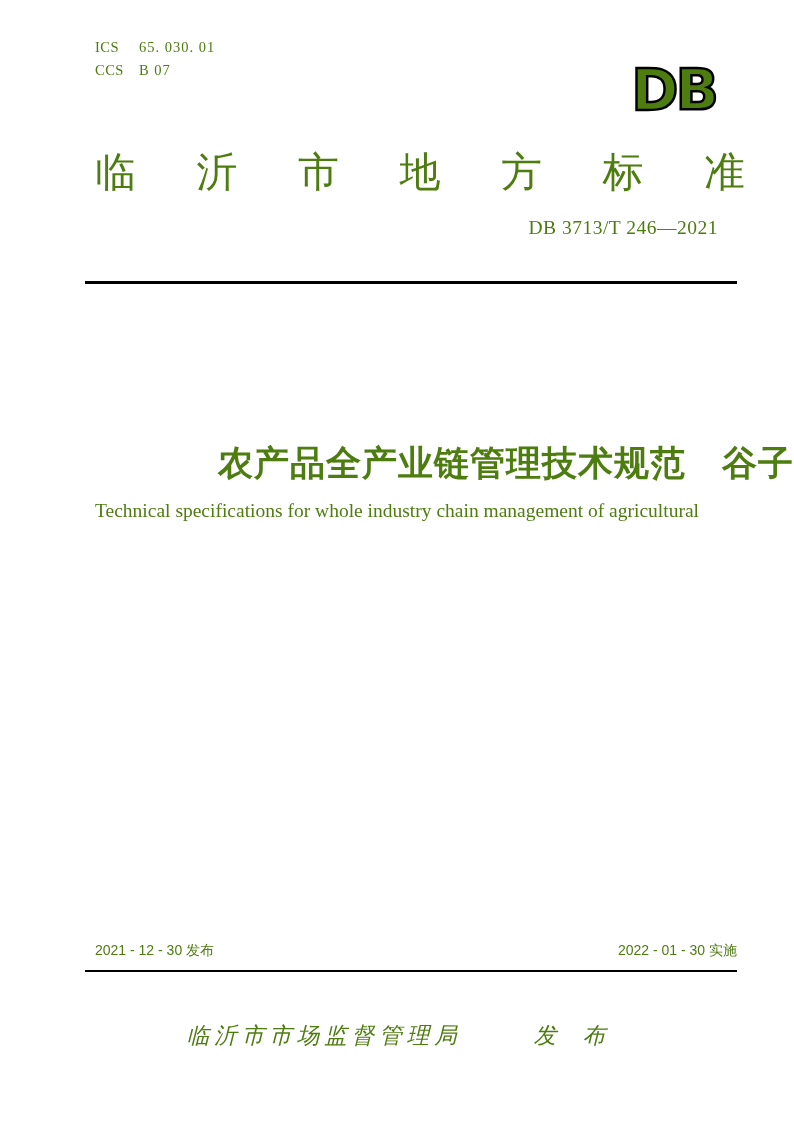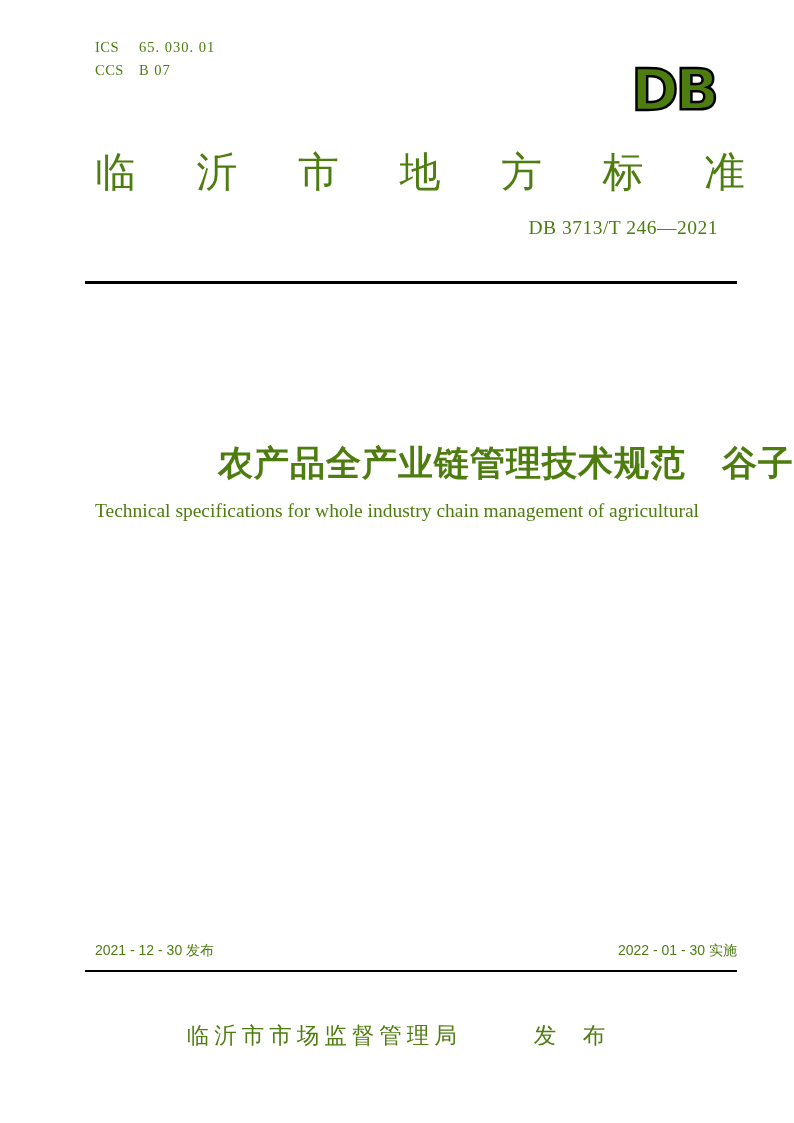--- a/index.html
+++ b/index.html
@@ -128,20 +128,21 @@
   .publisher-row {
     position: absolute;
     top: 1021px;
     left: 0;
     width: 100%;
     display: flex;
     justify-content: center;
     align-items: baseline;
     font-size: 22.5px;
     line-height: 1.3;
+    font-style: italic;
   }
   .publisher-name { letter-spacing: 5px; font-weight: 500; }
   .publish-label { margin-left: 72px; letter-spacing: 2px; font-weight: 500; white-space: pre; }
 </style>
 </head>
 <body>
 
 <div class="page">
 
   <div class="codes">

